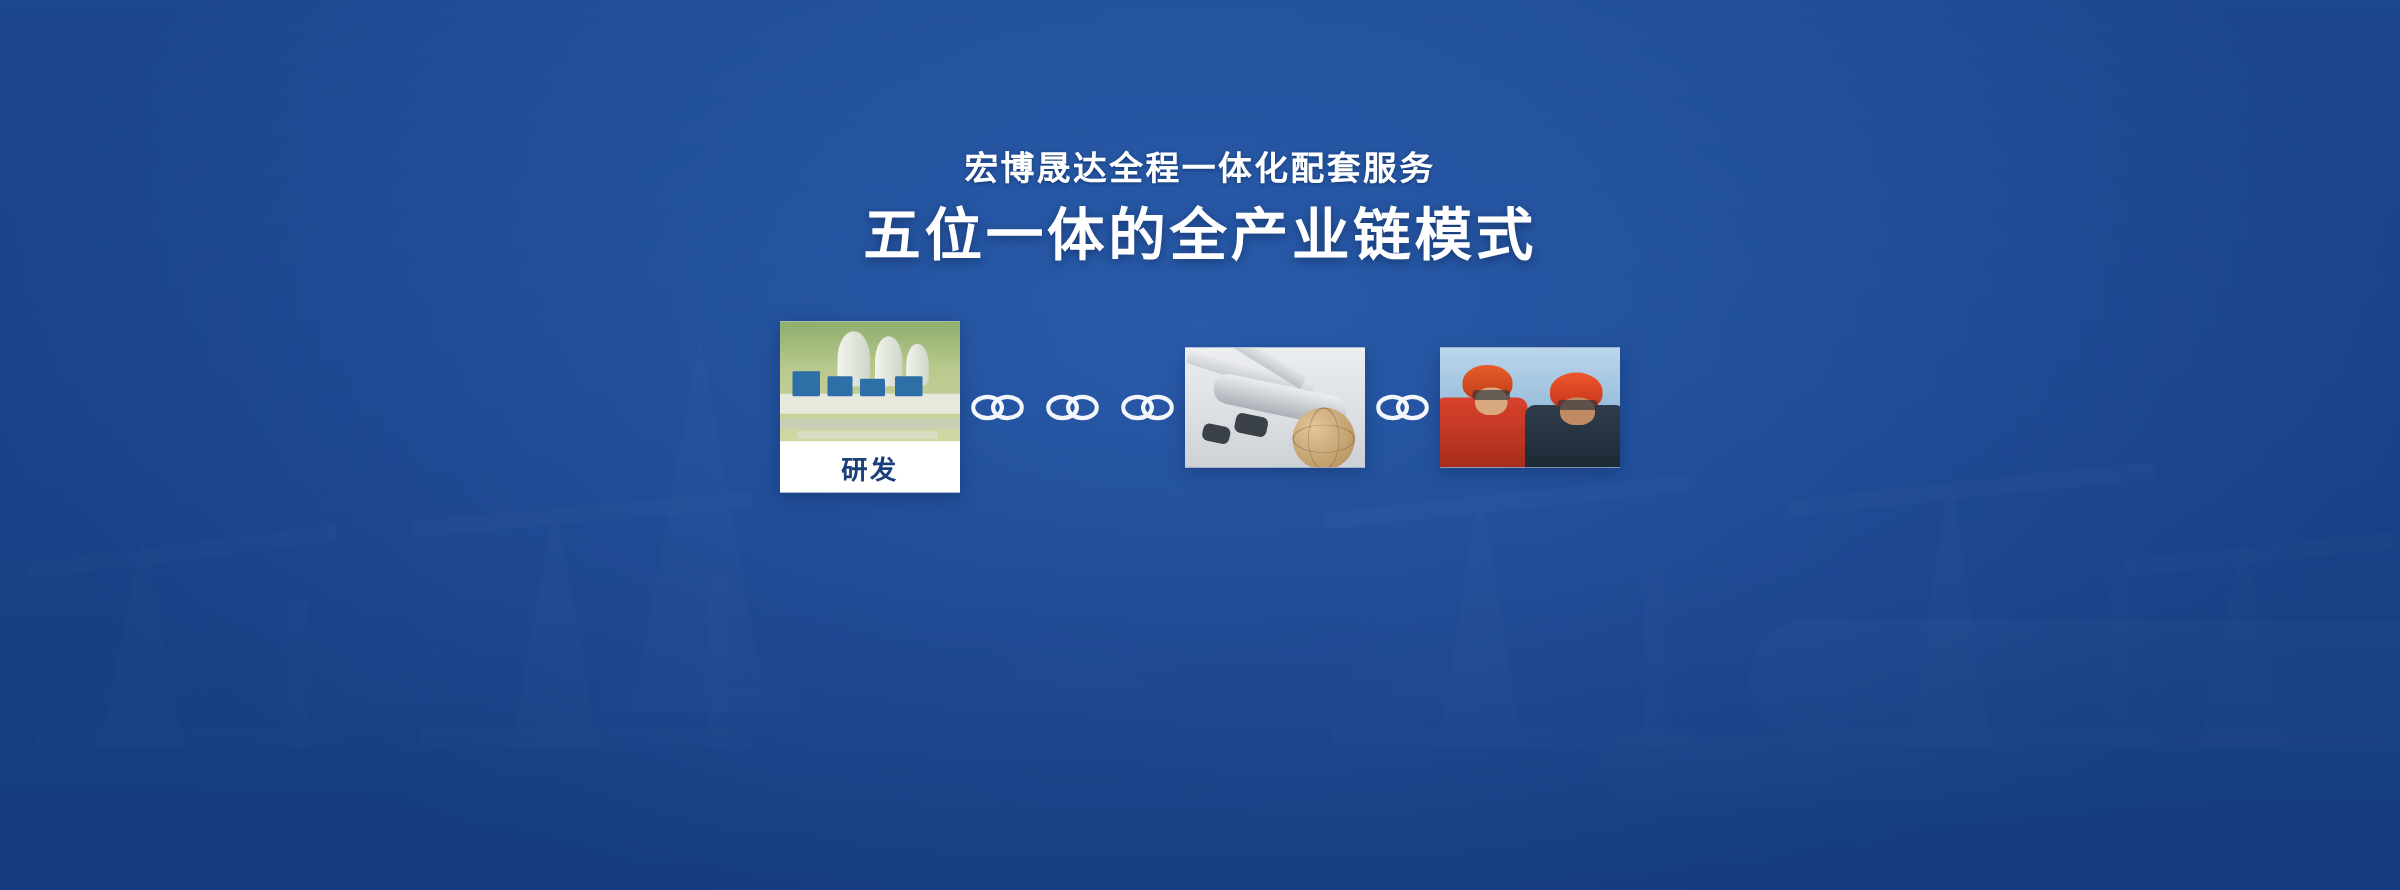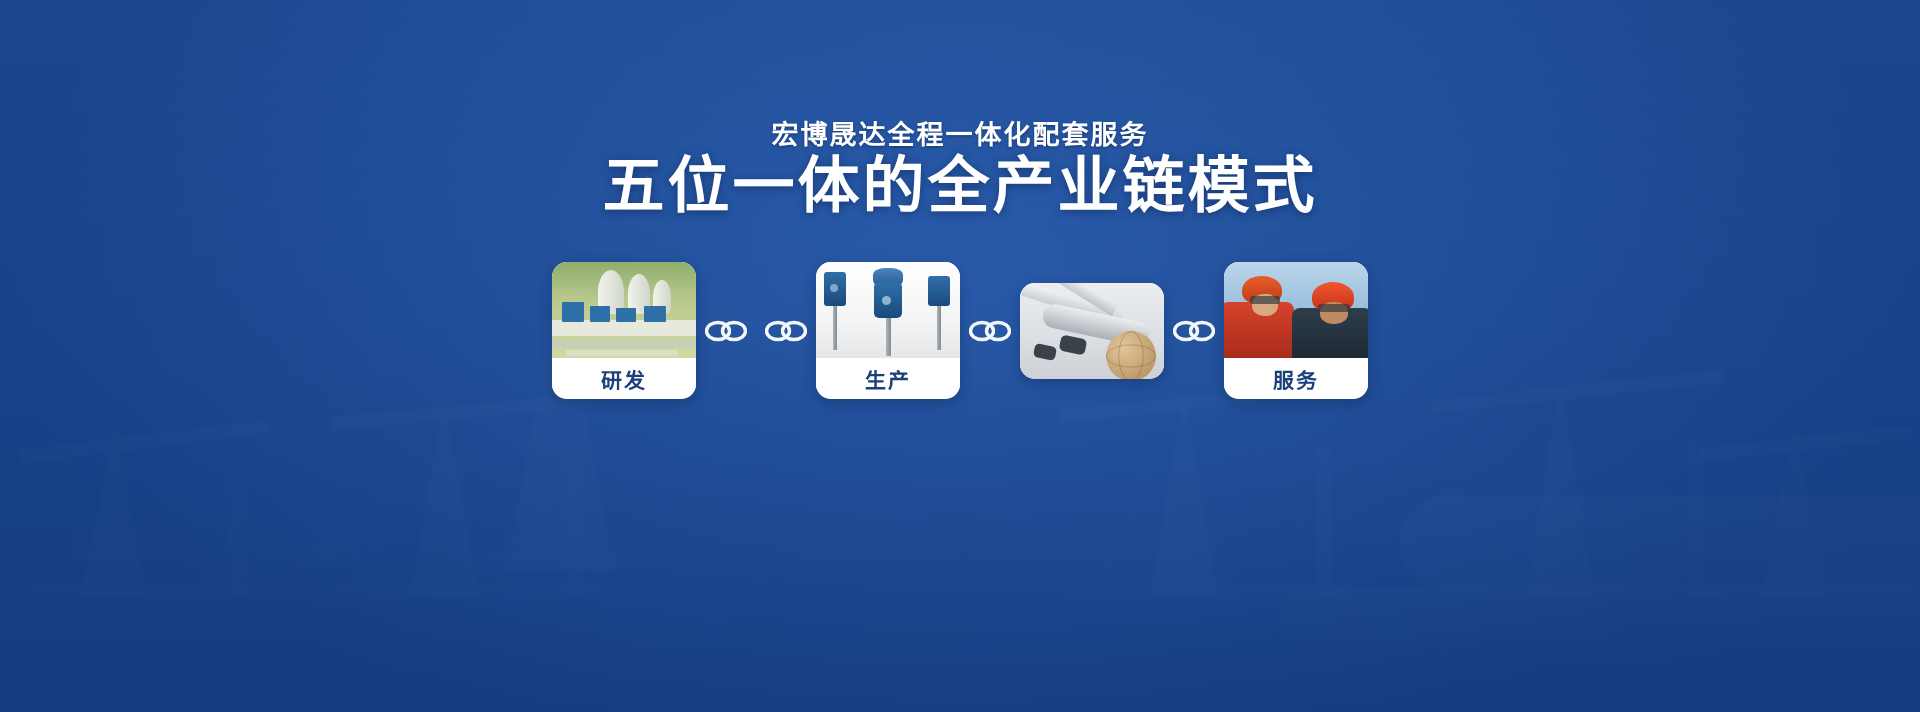--- a/index.html
+++ b/index.html
@@ -93,33 +93,33 @@
   
   .content{position:absolute;inset:0;display:flex;flex-direction:column;align-items:center;}
 
   .subtitle{
     margin-top:122px;
     font-size:27px;font-weight:bold;color:#ffffff;letter-spacing:2px;
     text-shadow:0 1px 3px rgba(10,30,70,.55);
     white-space:nowrap;line-height:1;
   }
   .headline{
-    margin-top:4px;
-    font-size:62px;font-weight:bold;color:#ffffff;letter-spacing:3px;
+    margin-top:16px;
+    font-size:46px;font-weight:bold;color:#ffffff;letter-spacing:3px;
     text-shadow:0 2px 8px rgba(10,30,70,.5);
-    white-space:nowrap;line-height:1.05;
+    white-space:nowrap;line-height:1.05;font-family:Liberation Serif, serif;
   }
 
   
   .chain{
     display:flex;align-items:center;justify-content:center;
     margin-top:44px;
   }
   .card{
-    width:144px;background:#ffffff;border-radius:15px;
+    width:144px;background:#ffffff;border-radius:0;
     box-shadow:0 4px 14px rgba(8,28,64,.30);
     overflow:hidden;display:flex;flex-direction:column;
   }
   .card-thumb{
     width:144px;height:96px;position:relative;overflow:hidden;
     background:#dfe5ea;
   }
   .card-label{
     height:41px;display:flex;align-items:center;justify-content:center;
     font-size:21px;font-weight:bold;color:#1b3f7a;letter-spacing:2px;
@@ -261,34 +261,20 @@
       </div>
 
 
       <div class="link-icon">
         <svg width="42" height="26" viewBox="0 0 42 26" aria-hidden="true">
           <ellipse cx="13" cy="13" rx="11.5" ry="8.5" fill="none" stroke="#ffffff" stroke-width="3.4"></ellipse>
           <ellipse cx="29" cy="13" rx="11.5" ry="8.5" fill="none" stroke="#ffffff" stroke-width="3.4"></ellipse>
         </svg>
       </div>
 
-      <div class="card">
-        <div class="card-thumb t-prod">
-          <div class="body" style="left:8px;top:10px;width:22px;height:34px;"></div>
-          <div class="ring" style="left:14px;top:22px;width:8px;height:8px;background:#7fa6c8;"></div>
-          <div class="stem" style="left:17px;top:44px;width:4px;height:44px;"></div>
-          <div class="cap" style="left:57px;top:6px;width:30px;height:18px;"></div>
-          <div class="body" style="left:58px;top:20px;width:28px;height:36px;border-radius:5px;"></div>
-          <div class="ring" style="left:66px;top:34px;width:9px;height:9px;background:#8fb3d2;"></div>
-          <div class="stem" style="left:70px;top:56px;width:5px;height:38px;"></div>
-          <div class="body" style="left:112px;top:14px;width:22px;height:30px;"></div>
-          <div class="stem" style="left:121px;top:44px;width:4px;height:44px;"></div>
-        </div>
-        <div class="card-label">生产</div>
-      </div>
 
       <div class="link-icon">
         <svg width="42" height="26" viewBox="0 0 42 26" aria-hidden="true">
           <ellipse cx="13" cy="13" rx="11.5" ry="8.5" fill="none" stroke="#ffffff" stroke-width="3.4"></ellipse>
           <ellipse cx="29" cy="13" rx="11.5" ry="8.5" fill="none" stroke="#ffffff" stroke-width="3.4"></ellipse>
         </svg>
       </div>
 
       <div class="card">
         <div class="card-thumb t-supply">
@@ -315,18 +301,17 @@
         <div class="card-thumb t-serv">
           <div class="person" style="left:-4px;top:40px;width:74px;height:56px;background:linear-gradient(180deg,#d8422c,#a82c1c);"></div>
           <div class="helmet" style="left:18px;top:14px;width:40px;height:28px;background:linear-gradient(180deg,#e85c2a,#bf3d16);"></div>
           <div class="face" style="left:28px;top:32px;width:26px;height:22px;"></div>
           <div class="visor" style="left:26px;top:34px;width:30px;height:8px;"></div>
           <div class="person" style="left:68px;top:46px;width:80px;height:50px;background:linear-gradient(180deg,#2f3c4a,#1d2a36);"></div>
           <div class="helmet" style="left:88px;top:20px;width:42px;height:30px;background:linear-gradient(180deg,#f0562c,#c2341a);"></div>
           <div class="face" style="left:96px;top:40px;width:28px;height:22px;background:#c08b63;"></div>
           <div class="visor" style="left:94px;top:42px;width:32px;height:8px;"></div>
         </div>
-        <div class="card-label">服务</div>
       </div>
 
     </div>
   </div>
 </div>
 
 </body></html>

